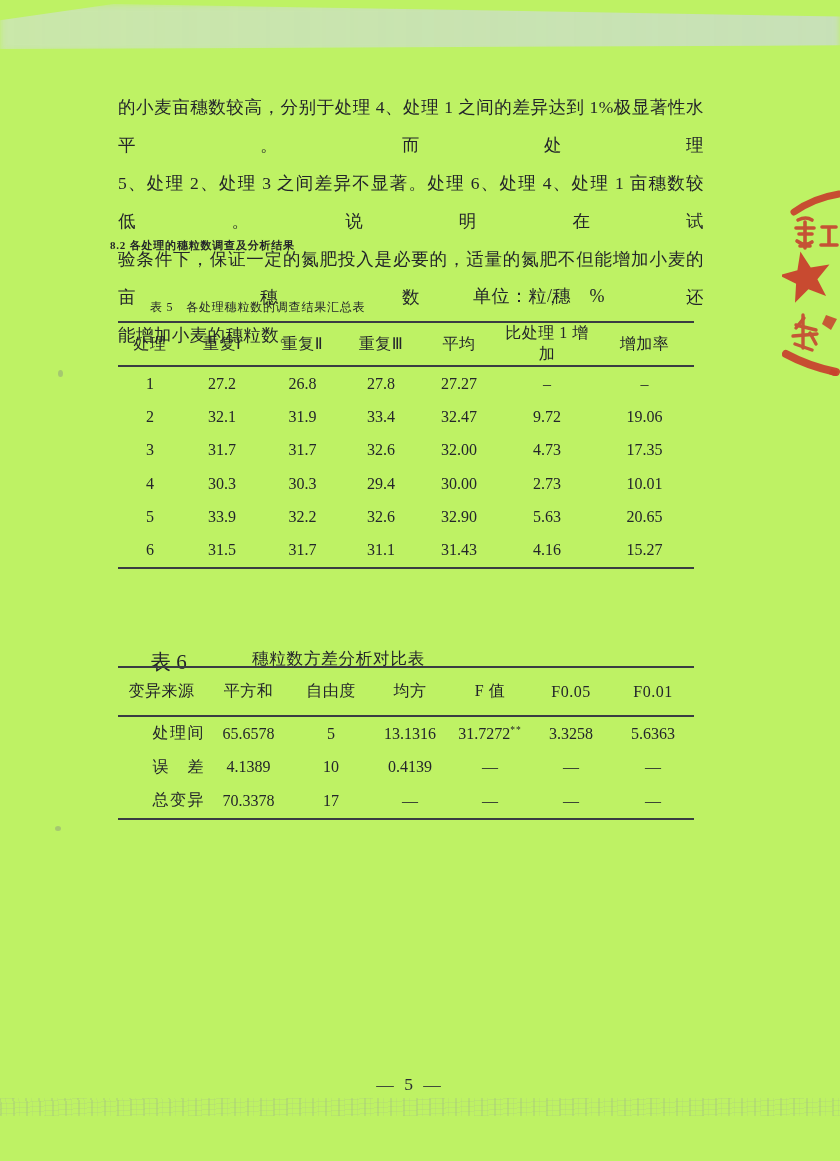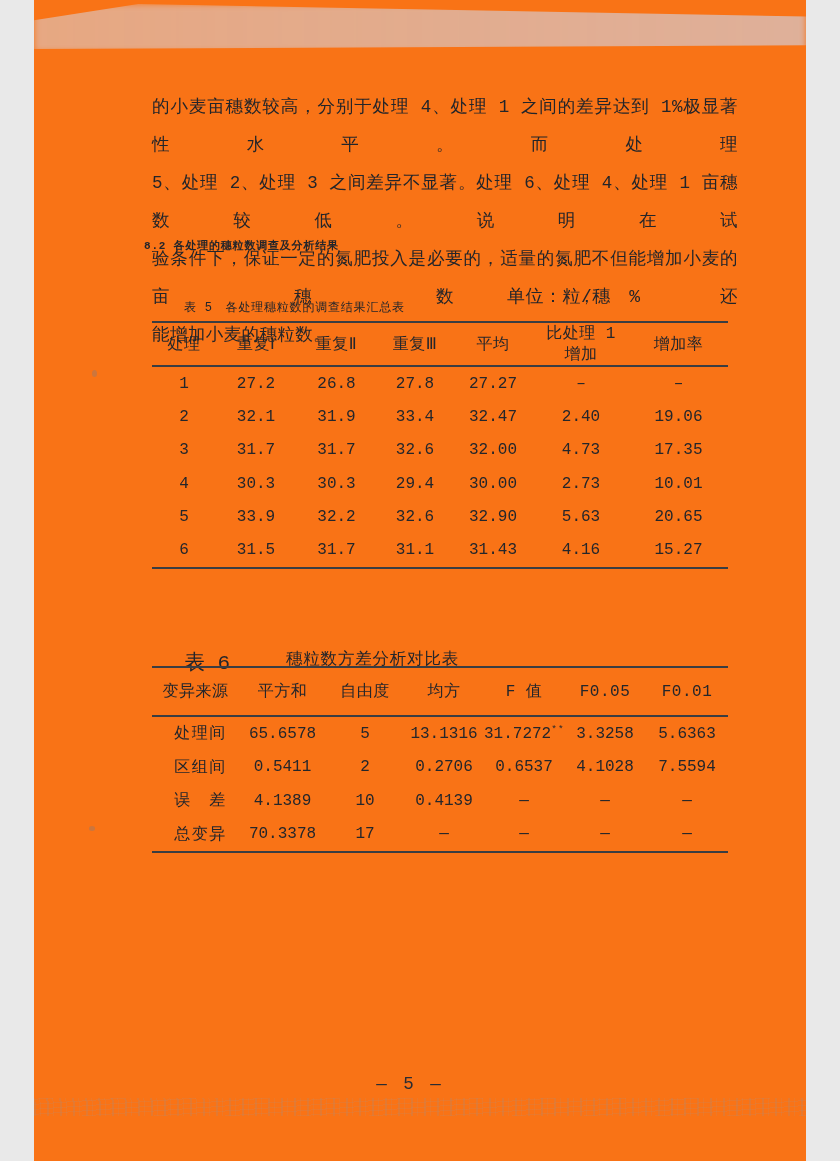--- a/index.html
+++ b/index.html
@@ -1,19 +1,19 @@
 <!DOCTYPE html>
 <html><head>
 <meta charset="utf-8">
 <style>
   html,body{margin:0;padding:0;background:#e9e9e9;}
   .page{
-    position:relative;width:772px;height:1161px;margin:0 auto;
-    background:#f97316;overflow:hidden;
-    font-family:Liberation Mono, monospace;
+    position:relative;width:840px;height:1161px;margin:0 auto;
+    background:#bef264;overflow:hidden;
+    font-family:Liberation Serif, serif;
     color:#23252a;
   }
   
   .band-top{
     position:absolute;top:4px;left:0;right:0;height:48px;
     background:linear-gradient(to right, rgba(213,220,238,.50), rgba(206,214,235,.62));
     clip-path:polygon(13.5% 0, 100% 26%, 100% 86%, 0 94%, 0 34%);
     filter:blur(3px);
   }
   .band-bottom{
@@ -50,21 +50,21 @@
     border-top:2.2px solid #3a3d42;border-bottom:2.2px solid #3a3d42;
   }
   .doc-table th{font-weight:normal;border-bottom:2.4px solid #3a3d42;text-align:center;padding:0;letter-spacing:.5px;}
   .doc-table td{text-align:center;padding:0;}
   table.t5{top:321px;}
   .t5 th{height:40px;}
   .t5 td{height:33.3px;}
   table.t6{top:666px;}
   .t6 th{height:47px;}
   .t6 td{height:33.5px;}
-  .t6 td.rowlabel{text-align:center;padding-left:10px;letter-spacing:1.5px;}
+  .t6 td.rowlabel{text-align:right;padding-left:10px;letter-spacing:1.5px;}
   .doc-table sup{font-size:9.5px;letter-spacing:1px;vertical-align:super;}
   
   .stamp{position:absolute;left:782px;top:186px;width:58px;height:190px;}
   .stamp svg{display:block;}
   
   .page-number{
     position:absolute;left:0;right:0;top:1074px;text-align:center;
     font-size:17.5px;letter-spacing:3px;text-indent:-20px;color:#2a2c33;
   }
 </style>
@@ -119,21 +119,21 @@
           <td>27.27</td>
           <td>–</td>
           <td>–</td>
         </tr>
         <tr>
           <td>2</td>
           <td>32.1</td>
           <td>31.9</td>
           <td>33.4</td>
           <td>32.47</td>
-          <td>2.40</td>
+          <td>9.72</td>
           <td>19.06</td>
         </tr>
         <tr>
           <td>3</td>
           <td>31.7</td>
           <td>31.7</td>
           <td>32.6</td>
           <td>32.00</td>
           <td>4.73</td>
           <td>17.35</td>
@@ -193,29 +193,20 @@
       </thead>
       <tbody>
         <tr>
           <td class="rowlabel">处理间</td>
           <td>65.6578</td>
           <td>5</td>
           <td>13.1316</td>
           <td><span>31.7272</span><sup>**</sup></td>
           <td>3.3258</td>
           <td>5.6363</td>
-        </tr>
-        <tr>
-          <td class="rowlabel">区组间</td>
-          <td>0.5411</td>
-          <td>2</td>
-          <td>0.2706</td>
-          <td>0.6537</td>
-          <td>4.1028</td>
-          <td>7.5594</td>
         </tr>
         <tr>
           <td class="rowlabel">误　差</td>
           <td>4.1389</td>
           <td>10</td>
           <td>0.4139</td>
           <td>—</td>
           <td>—</td>
           <td>—</td>
         </tr>

